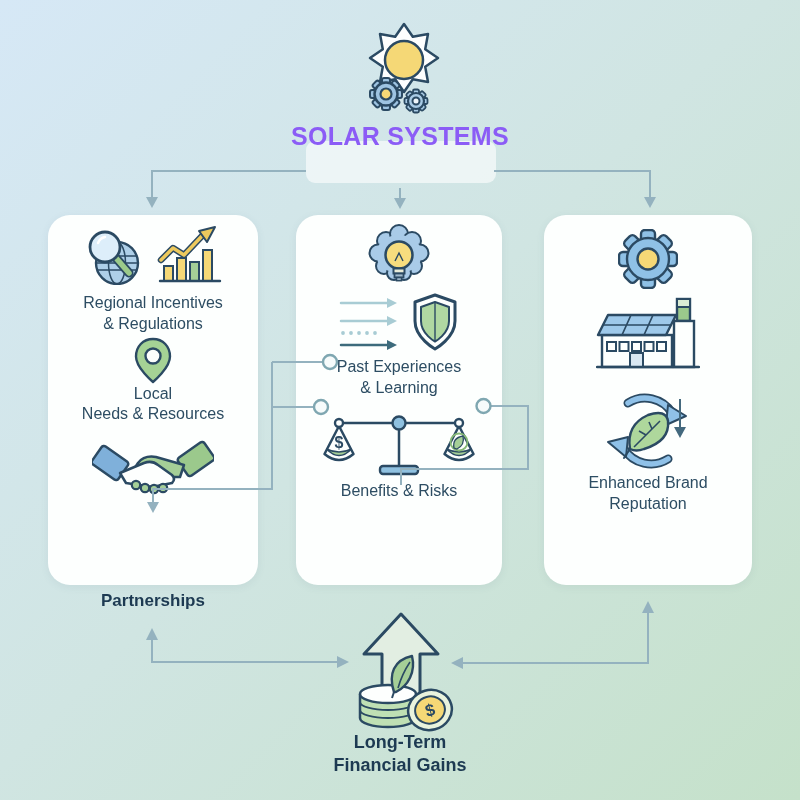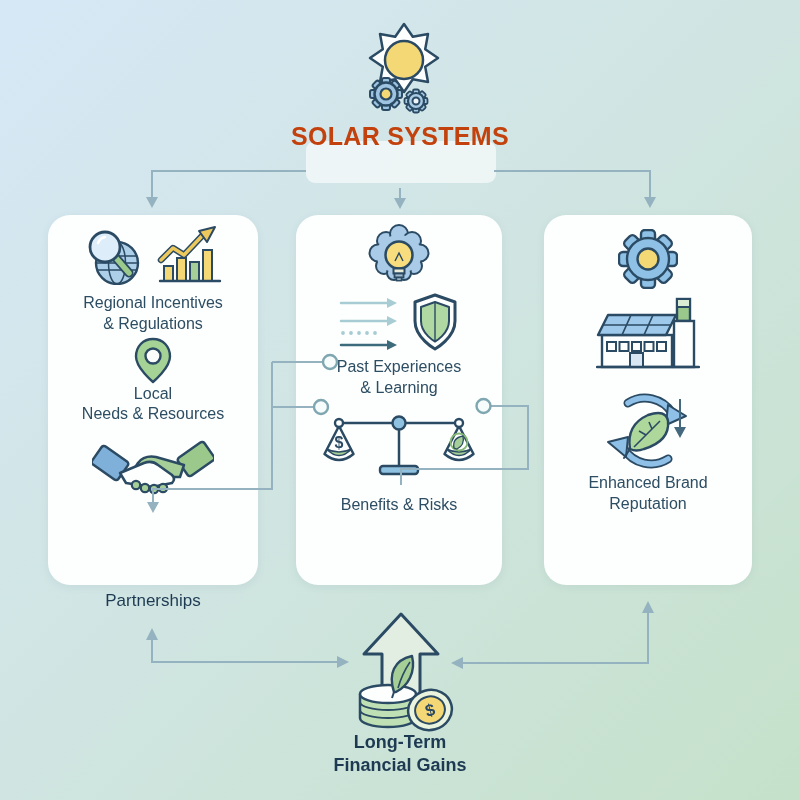--- a/index.html
+++ b/index.html
@@ -7,31 +7,31 @@
     width:800px;height:800px;position:relative;overflow:hidden;
     font-family:"Liberation Sans",sans-serif;
     background:linear-gradient(135deg,#d6e8f6 0%,#d0e5e2 48%,#c5e1ca 100%);
   }
   .abs{position:absolute;}
   .pre{white-space:pre-line;}
   .center{text-align:center;}
   .title-plate{left:306px;top:141px;width:190px;height:42px;
     background:rgba(255,255,255,.6);border-radius:9px;}
   .title-text{left:250px;top:123px;width:300px;font-size:25px;font-weight:bold;
-    color:#c2410c;line-height:1.1;letter-spacing:.3px;}
+    color:#8b5cf6;line-height:1.1;letter-spacing:.3px;}
   .card{top:215px;height:370px;background:#fdfffe;border-radius:22px;
     box-shadow:0 2px 8px rgba(60,90,110,.08);
     display:flex;flex-direction:column;align-items:center;}
   #card-research{left:48px;width:210px;}
   #card-strategy{left:296px;width:206px;}
   #card-implementation{left:544px;width:208px;}
   .col-header{margin-top:20px;font-size:17px;font-weight:bold;color:#1d3a52;
     line-height:1.25;letter-spacing:.2px;}
   .lbl{font-size:16px;color:#2d4d63;line-height:1.3;}
-  .lbl-strong{font-size:17px;font-weight:normal;color:#1d3a52;}
+  .lbl-strong{font-size:17px;font-weight:bold;color:#1d3a52;}
   .icon-row{display:flex;align-items:flex-end;gap:12px;}
   .row-mid{display:flex;align-items:center;gap:10px;}
   .partnerships{left:48px;top:591px;width:210px;}
   .gains{left:250px;top:731px;width:300px;font-size:18px;font-weight:bold;
     color:#1d3a52;line-height:1.3;}
   #sun-icon{left:352px;top:22px;}
   #growth-icon{left:342px;top:610px;}
   #overlay{left:0;top:0;z-index:5;pointer-events:none;}
   svg text{font-family:"Liberation Sans",sans-serif;}
 </style>
@@ -173,21 +173,21 @@
     <path d="M12.5,40 Q25,53 37.5,40 Q25,46 12.5,40 Z" fill="#a5cf97" stroke="#2b4a63" stroke-width="1.5"></path>
     <text x="25" y="39" text-anchor="middle" font-size="16" font-weight="bold" fill="#2b4a63">$</text>
     <path d="M145,17 L130.5,45 Q145,57 159.5,45 Z" fill="#fdfffe" stroke="#2b4a63" stroke-width="2.5" stroke-linejoin="round"></path>
     <path d="M132.5,40 Q145,53 157.5,40 Q145,46 132.5,40 Z" fill="#a5cf97" stroke="#2b4a63" stroke-width="1.5"></path>
     <circle cx="145" cy="33" r="8.5" fill="none" stroke="#86b877" stroke-width="1.8"></circle>
     <path d="M140,39 Q138,29 149,27 Q151,36 143,40 Z" fill="#a5cf97" stroke="#2b4a63" stroke-width="1.3"></path>
     <circle cx="25" cy="14" r="4" fill="#fdfffe" stroke="#2b4a63" stroke-width="2.4"></circle>
     <circle cx="145" cy="14" r="4" fill="#fdfffe" stroke="#2b4a63" stroke-width="2.4"></circle>
     <circle cx="85" cy="14" r="6.5" fill="#8fc1e0" stroke="#2b4a63" stroke-width="2.4"></circle>
   </svg>
-  <div class="lbl center" style="margin-top:16px;">Benefits &amp; Risks</div>
+  <div class="lbl center" style="margin-top:2px;">Benefits &amp; Risks</div>
 </div>
 
 <div id="card-implementation" class="abs card">
   <svg width="60" height="60" viewBox="0 0 60 60" style="margin-top:14px;">
     <g transform="translate(30,30)">
       <g fill="#8fc1e6" stroke="#2b4a63" stroke-width="2.4">
         <rect x="-29" y="-7" width="58" height="14" rx="4"></rect>
         <rect x="-29" y="-7" width="58" height="14" rx="4" transform="rotate(45)"></rect>
         <rect x="-29" y="-7" width="58" height="14" rx="4" transform="rotate(90)"></rect>
         <rect x="-29" y="-7" width="58" height="14" rx="4" transform="rotate(135)"></rect>

